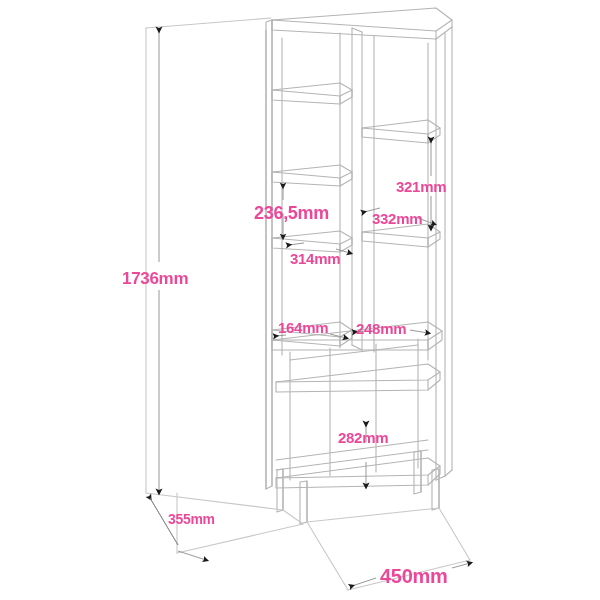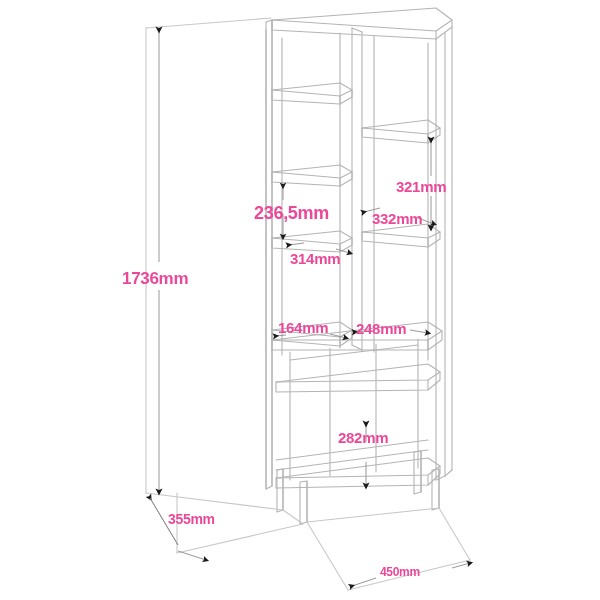--- a/index.html
+++ b/index.html
@@ -26,21 +26,21 @@
     position: absolute;
     font-family: "Liberation Sans", sans-serif;
     font-weight: bold;
     color: #ec4899;
     white-space: nowrap;
     letter-spacing: -0.3px;
     line-height: 1;
   }
   .lbl-height      { left: 122px; top: 270px; font-size: 17px; }
   .lbl-depth       { left: 168px; top: 512px; font-size: 14px; }
-  .lbl-width       { left: 380px; top: 566px; font-size: 12px; }
+  .lbl-width       { left: 380px; top: 566px; font-size: 20px; }
   .lbl-s2365       { left: 254px; top: 204px; font-size: 18px; text-align: center; }
   .lbl-s314        { left: 290px; top: 251px; font-size: 15px; }
   .lbl-s164        { left: 278px; top: 320px; font-size: 15px; }
   .lbl-s321        { left: 396px; top: 179px; font-size: 15px; }
   .lbl-s332        { left: 372px; top: 211px; font-size: 15px; }
   .lbl-s248        { left: 356px; top: 321px; font-size: 15px; text-align: right; }
   .lbl-s282        { left: 338px; top: 430px; font-size: 15px; }
 </style>
 </head>
 <body>

